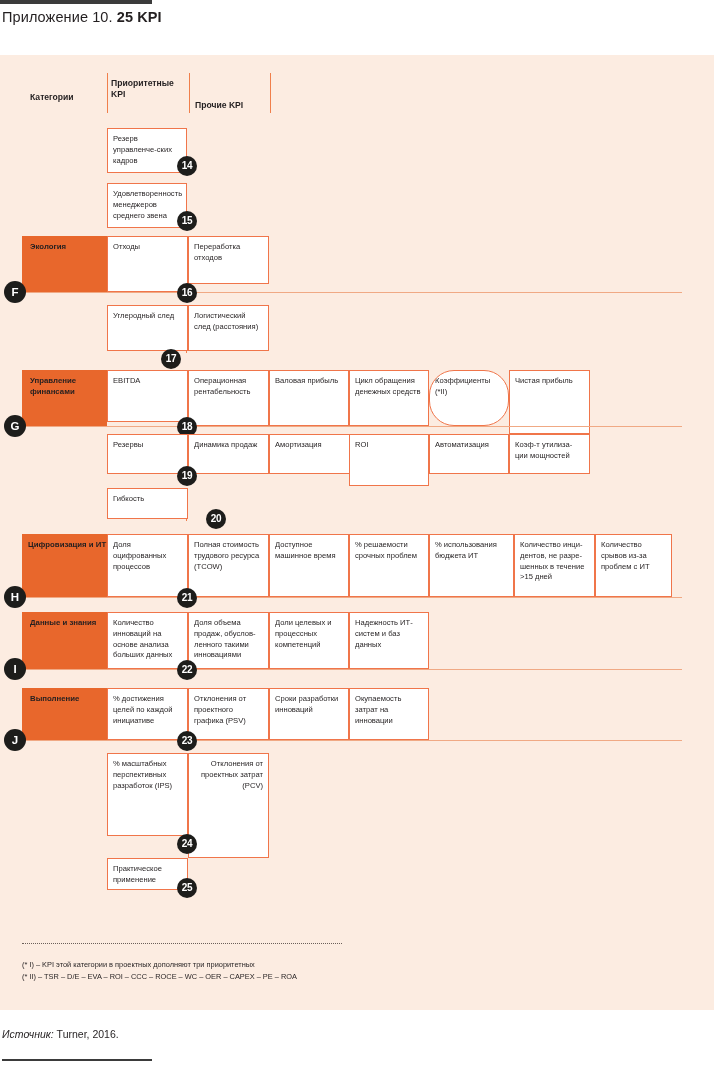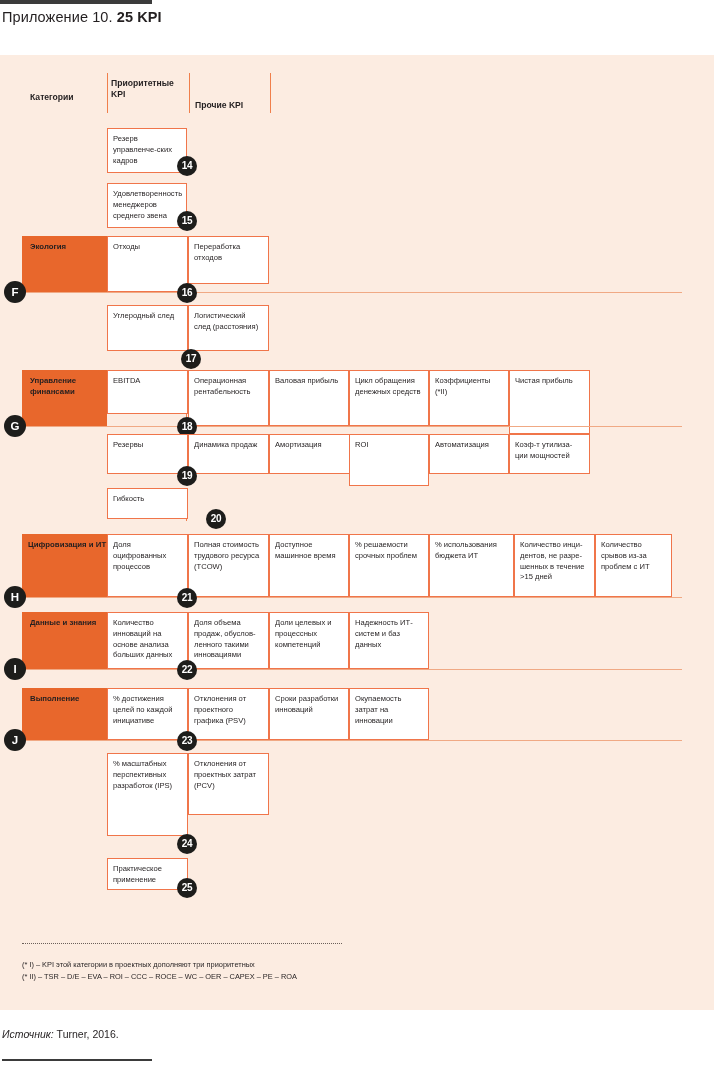--- a/index.html
+++ b/index.html
@@ -200,28 +200,28 @@
 
 <div class="cat-cell" style="left:22px; top:236px; width:85px; height:56px;">Экология</div>
 <div class="cell" style="left:107px; top:236px; width:81px; height:56px;">Отходы</div>
 <div class="cell" style="left:188px; top:236px; width:81px; height:48px;">Переработка отходов</div>
 <div class="row-rule" style="left:22px; top:292px; width:660px;"></div>
 <div class="letter" style="left:4px; top:281px;">F</div>
 <div class="num" style="left:177px; top:283px;">16</div>
 
 <div class="cell" style="left:107px; top:305px; width:81px; height:46px;">Углеродный след</div>
 <div class="cell" style="left:188px; top:305px; width:81px; height:46px;">Логистический след (расстояния)</div>
-<div class="num" style="left:181px; top:349px;">17</div>
+<div class="num" style="left:161px; top:349px;">17</div>
 
 <div class="cat-cell" style="left:22px; top:370px; width:85px; height:56px;">Управление финансами</div>
-<div class="cell" style="left:107px; top:370px; width:81px; height:44px;">EBITDA</div>
+<div class="cell" style="left:107px; top:370px; width:81px; height:52px;">EBITDA</div>
 <div class="cell" style="left:188px; top:370px; width:81px; height:56px;">Операционная рентабельность</div>
 <div class="cell" style="left:269px; top:370px; width:80px; height:56px;">Валовая прибыль</div>
 <div class="cell" style="left:349px; top:370px; width:80px; height:56px;">Цикл обращения денежных средств</div>
-<div class="cell" style="left:429px; top:370px; width:80px; height:56px;">Коэффициенты (*II)</div>
+<div class="cell" style="left:429px; top:370px; width:80px; height:56px;border-radius:25px;">Коэффициенты (*II)</div>
 <div class="cell" style="left:509px; top:370px; width:81px; height:64px;">Чистая прибыль</div>
 <div class="row-rule" style="left:22px; top:426px; width:660px;"></div>
 <div class="letter" style="left:4px; top:415px;">G</div>
 <div class="num" style="left:177px; top:417px;">18</div>
 
 <div class="cell" style="left:107px; top:434px; width:81px; height:40px;">Резервы</div>
 <div class="cell" style="left:188px; top:434px; width:81px; height:40px;">Динамика продаж</div>
 <div class="cell" style="left:269px; top:434px; width:92px; height:40px;">Амортизация</div>
 <div class="cell" style="left:349px; top:434px; width:80px; height:52px;">ROI</div>
 <div class="cell" style="left:429px; top:434px; width:80px; height:40px;">Автоматизация</div>
@@ -255,21 +255,21 @@
 <div class="cat-cell" style="left:22px; top:688px; width:85px; height:52px;">Выполнение</div>
 <div class="cell" style="left:107px; top:688px; width:81px; height:52px;">% достижения целей по каждой инициативе</div>
 <div class="cell" style="left:188px; top:688px; width:81px; height:52px;">Отклонения от проектного графика (PSV)</div>
 <div class="cell" style="left:269px; top:688px; width:80px; height:52px;">Сроки разработки инноваций</div>
 <div class="cell" style="left:349px; top:688px; width:80px; height:52px;">Окупаемость затрат на инновации</div>
 <div class="row-rule" style="left:22px; top:740px; width:660px;"></div>
 <div class="letter" style="left:4px; top:729px;">J</div>
 <div class="num" style="left:177px; top:731px;">23</div>
 
 <div class="cell" style="left:107px; top:753px; width:81px; height:83px;">% масштабных перспективных разработок (IPS)</div>
-<div class="cell" style="left:188px; top:753px; width:81px; height:62px;">Отклонения от проектных затрат (PCV)</div>
+<div class="cell" style="left:188px; top:753px; width:81px; height:105px;text-align:right;">Отклонения от проектных затрат (PCV)</div>
 <div class="num" style="left:177px; top:834px;">24</div>
 
 <div class="cell" style="left:107px; top:858px; width:81px; height:32px;">Практическое применение</div>
 <div class="num" style="left:177px; top:878px;">25</div>
 
 <div class="dotted-rule"></div>
 <div class="footnote fn1">(* I) – KPI этой категории в проектных дополняют три приоритетных</div>
 <div class="footnote fn2">(* II) – TSR – D/E – EVA – ROI – CCC – ROCE – WC – OER – CAPEX – PE – ROA</div>
 
 <div class="source"><span>Источник: </span><span class="nm">Turner, 2016.</span></div>

